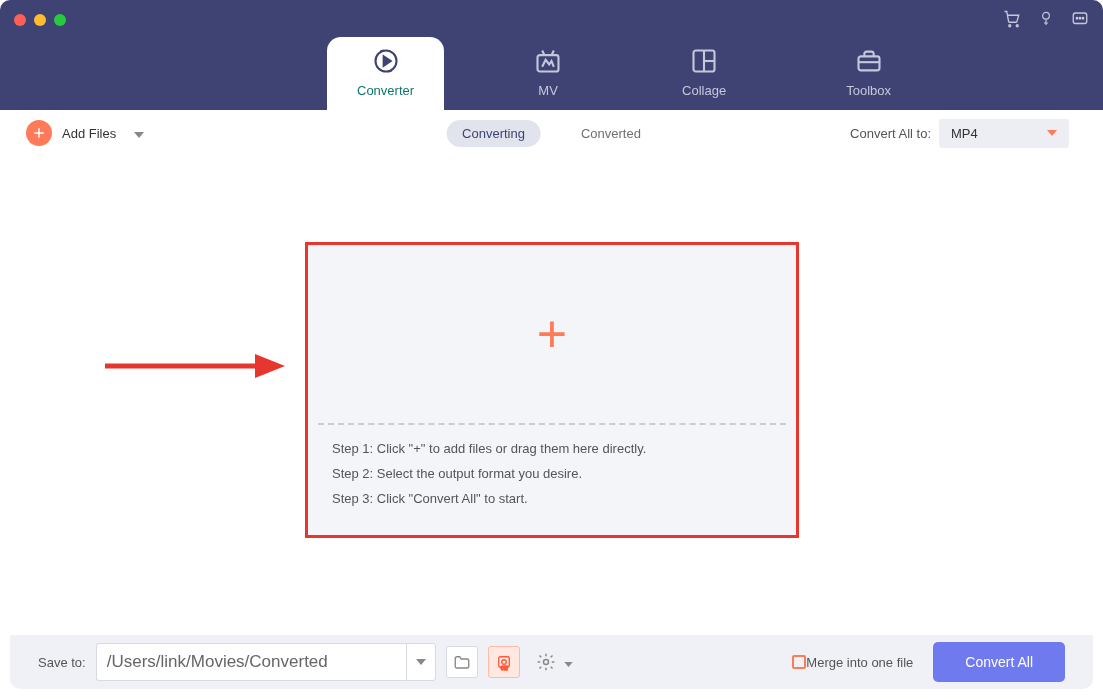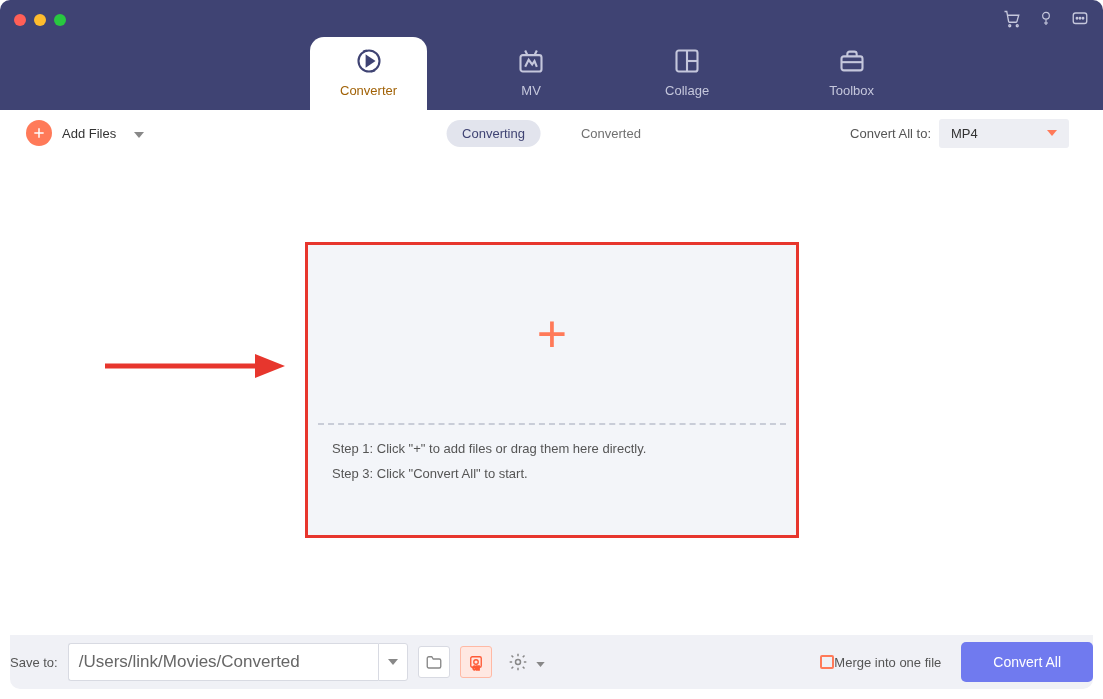--- a/index.html
+++ b/index.html
@@ -15,21 +15,21 @@
     .tl-yellow { background: #febc2e; }
     .tl-green { background: #28c840; }
     
     .app-title { position: absolute; top: 12px; left: 0; right: 0; text-align: center; color: #c5c7dc; font-size: 13px; }
     
     .header-icons { position: absolute; top: 10px; right: 14px; display: flex; gap: 16px; align-items: center; }
     .hicon { width: 18px; height: 18px; display: flex; align-items: center; justify-content: center; cursor: pointer; }
     
     .main-tabs { position: absolute; bottom: 0; left: 310px; display: flex; gap: 60px; align-items: flex-end; }
     .main-tab { display: flex; flex-direction: column; align-items: center; gap: 8px; color: #c5c7dc; padding: 10px 30px 12px 30px; cursor: pointer; }
-    .main-tab.active { background: #fff; color: #a16207; border-top-left-radius: 14px; border-top-right-radius: 14px; }
+    .main-tab.active { background: #fff; color: #0f766e; border-top-left-radius: 14px; border-top-right-radius: 14px; margin-left: 17px; }
     .tab-icon { width: 28px; height: 28px; display: flex; align-items: center; justify-content: center; }
     .tab-label { font-size: 13px; }
     
     .toolbar { height: 46px; background: #fff; display: flex; align-items: center; padding: 0 16px; border-radius: 10px 10px 0 0; margin: 0 10px; position: relative; }
     
     .add-files-btn { display: flex; align-items: center; gap: 10px; cursor: pointer; }
     .plus-circle { width: 26px; height: 26px; border-radius: 50%; background: #ff7a59; display: flex; align-items: center; justify-content: center; }
     .add-label { font-size: 13px; color: #333; }
     .chev { margin-left: 8px; color: #666; }
     
@@ -45,21 +45,21 @@
     
     .drop-wrap { position: absolute; left: 295px; top: 86px; width: 494px; height: 296px; background: #f3f5f9; border: 3px solid #e7362d; display: flex; flex-direction: column; }
     .drop-upper { height: 178px; display: flex; align-items: center; justify-content: center; }
     .big-plus { font-size: 52px; font-weight: 200; color: #ff7a59; }
     .drop-divider { border-top: 2px dashed #c9cdd8; margin: 0 10px; }
     .steps { padding: 16px 24px; display: flex; flex-direction: column; gap: 10px; }
     .step { font-size: 13px; color: #555; }
     
     .arrow-annot { position: absolute; left: 95px; top: 195px; }
     
-    .footer { height: 54px; background: #f0f1f6; margin: 0 10px 10px 10px; border-radius: 0 0 10px 10px; display: flex; align-items: center; padding: 0 0; gap: 10px; }
+    .footer { height: 54px; background: #f0f1f6; margin: 0 10px 10px 10px; border-radius: 0 0 10px 10px; display: flex; align-items: center; padding: 0 28px; gap: 10px; }
     .save-label { font-size: 13px; color: #555; }
     .save-path { background: #fff; border: 1px solid #d8dae2; border-right: none; padding: 8px 10px; font-size: 17px; color: #666; width: 310px; border-radius: 3px 0 0 3px; }
     .save-dd { background: #fff; border: 1px solid #d8dae2; padding: 7px 9px; border-radius: 0 3px 3px 0; cursor: pointer; color: #777; }
     .foot-iconbtn { width: 32px; height: 32px; background: #fff; border: 1px solid #d8dae2; border-radius: 3px; display: flex; align-items: center; justify-content: center; cursor: pointer; }
     .gpu-icon { background: #ffe8e2; border: 1px solid #ffb9a5; }
     
     .settings-combo { display: flex; gap: 0; align-items: center; }
     .settings-combo .chev2 { margin-left: 2px; color: #777; }
     
     .footer-spacer { flex: 1; }
@@ -191,20 +191,21 @@
       </svg>
     </div>
 
     <div class="drop-wrap">
       <div class="drop-upper">
         <span class="big-plus">+</span>
       </div>
       <div class="drop-divider"></div>
       <div class="steps">
         <div class="step">Step 1: Click "+" to add files or drag them here directly.</div>
+        <div class="step">Step 2: Select the output format you desire.</div>
         <div class="step">Step 3: Click "Convert All" to start.</div>
       </div>
     </div>
 
   </div>
 
   <div class="footer">
     <span class="save-label">Save to:</span>
     <div style="display:flex;">
       <div class="save-path">/Users/link/Movies/Converted</div>

